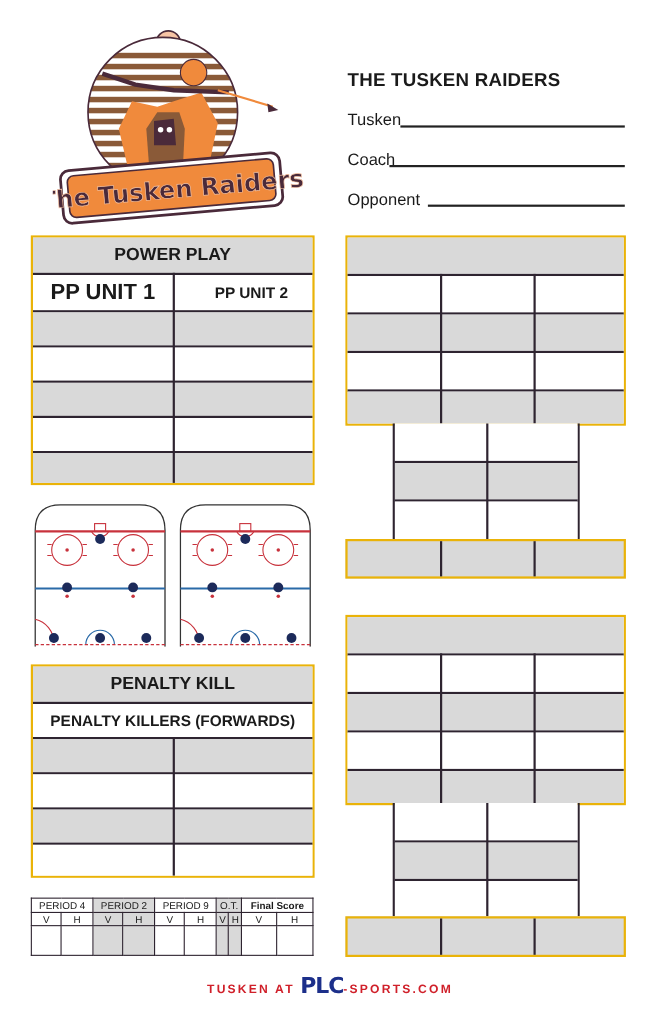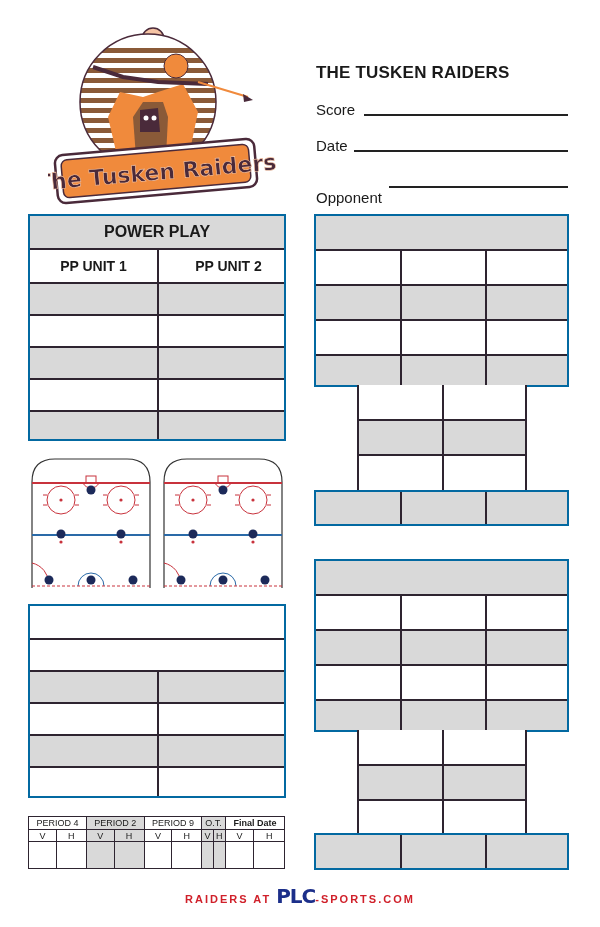--- a/index.html
+++ b/index.html
@@ -5,21 +5,21 @@
   * { box-sizing: border-box; margin: 0; padding: 0; }
   html, body { width: 600px; height: 927px; background: #ffffff; overflow: hidden; }
   body { position: relative; font-family: "Liberation Sans", sans-serif; color: #1a1a1a; }
   .abs { position: absolute; }
   .gray { background: #d9d9d9; }
   .white { background: #ffffff; }
   .title { font-weight: bold; font-size: 17px; letter-spacing: 0.2px; }
   .field-row { position: absolute; left: 316px; font-size: 15px; display: flex; align-items: flex-end; }
   .field-line { position: absolute; height: 1.5px; background: #222; }
   .hdr-text { display: flex; align-items: center; justify-content: center; font-weight: bold; }
-  .grid { position: absolute; border: 2px solid #0369a1; }
+  .grid { position: absolute; border: 2px solid #eab308; }
   .row { position: absolute; left: 0; right: 0; border-top: 2px solid #2e2430; }
   .vline { position: absolute; top: 0; bottom: 0; width: 2px; background: #2e2430; }
   .score td { border: 1px solid #2e2430; text-align: center; font-size: 9px; padding: 0; }
   .footer { position: absolute; top: 884px; left: 0; width: 600px; text-align: center; font-size: 11px; letter-spacing: 2px; color: #d0202a; font-weight: bold; }
   .plc { color: #1c2f8a; font-size: 20px; font-weight: 900; letter-spacing: -1px; font-family: "DejaVu Sans", sans-serif; }
 </style>
 </head>
 <body>
 
 <div class="abs" style="left:48px; top:22px; width:230px; height:185px;">
@@ -56,40 +56,40 @@
     <path d="M195 72 L205 78 L196 80 Z" fill="#4a2a3a"></path>
     <rect x="8" y="125" width="200" height="48" rx="8" fill="#ffffff" stroke="#4a2a3a" stroke-width="2.5" transform="rotate(-5 108 149)"></rect>
     <rect x="14" y="130" width="188" height="38" rx="6" fill="#f08a3c" stroke="#4a2a3a" stroke-width="1.5" transform="rotate(-5 108 149)"></rect>
     <text x="108" y="158" text-anchor="middle" font-family="DejaVu Sans, sans-serif" font-weight="bold" font-size="22" fill="#4a2a3a" stroke="#f6c4a4" stroke-width="0.6" transform="rotate(-5 108 149)">The Tusken Raiders</text>
   </svg>
 </div>
 
 <div class="abs title" style="left:316px; top:63px;">THE TUSKEN RAIDERS</div>
 
 <div class="field-row" style="top:101px;">
-  <span>Score</span>
+  <span>Tusken</span>
 </div>
 <div class="field-line" style="left:364px; top:114px; width:204px;"></div>
 
 <div class="field-row" style="top:137px;">
-  <span>Date</span>
+  <span>Coach</span>
 </div>
 <div class="field-line" style="left:354px; top:150px; width:214px;"></div>
 
-<div class="field-row" style="top:173px;margin-top:16px;">
+<div class="field-row" style="top:173px;">
   <span>Opponent</span>
 </div>
 <div class="field-line" style="left:389px; top:186px; width:179px;"></div>
 
 <div class="grid" style="left:28px; top:214px; width:258px; height:227px;">
   <div class="abs gray hdr-text" style="left:0; top:0; width:254px; height:32px; font-size:16px;">
     <span>POWER PLAY</span>
   </div>
   <div class="row" style="top:32px;"></div>
-  <div class="abs hdr-text" style="left:0; top:34px; width:127px; height:32px; font-size:14px;">
+  <div class="abs hdr-text" style="left:0; top:34px; width:127px; height:32px; font-size:20px;">
     <span>PP UNIT 1</span>
   </div>
   <div class="abs hdr-text" style="left:129px; top:34px; width:139px; height:32px; font-size:14px;">
     <span>PP UNIT 2</span>
   </div>
   <div class="row" style="top:66px;"></div>
   <div class="abs gray" style="left:0; top:68px; width:254px; height:30px;"></div>
   <div class="row" style="top:98px;"></div>
   <div class="abs white" style="left:0; top:100px; width:254px; height:30px;"></div>
   <div class="row" style="top:130px;"></div>
@@ -161,40 +161,46 @@
     <path d="M1 105 A22 22 0 0 1 18 126" fill="none" stroke="#c8323c" stroke-width="1"></path>
     <path d="M47 128 A13 13 0 0 1 73 128" fill="none" stroke="#2a6aa8" stroke-width="1"></path>
     <circle cx="18" cy="122" r="4.5" fill="#1c2a5a"></circle>
     <circle cx="60" cy="122" r="4.5" fill="#1c2a5a"></circle>
     <circle cx="102" cy="122" r="4.5" fill="#1c2a5a"></circle>
     <line x1="1" y1="128" x2="119" y2="128" stroke="#c8323c" stroke-width="1" stroke-dasharray="3 2"></line>
   </svg>
 </div>
 
 <div class="grid" style="left:28px; top:604px; width:258px; height:194px;">
+  <div class="abs gray hdr-text" style="left:0; top:0; width:254px; height:32px; font-size:16px;">
+    <span>PENALTY KILL</span>
+  </div>
   <div class="row" style="top:32px;"></div>
+  <div class="abs hdr-text" style="left:0; top:34px; width:254px; height:30px; font-size:14px;">
+    <span>PENALTY KILLERS (FORWARDS)</span>
+  </div>
   <div class="row" style="top:64px;"></div>
   <div class="abs gray" style="left:0; top:66px; width:254px; height:30px;"></div>
   <div class="row" style="top:96px;"></div>
   <div class="abs white" style="left:0; top:98px; width:254px; height:30px;"></div>
   <div class="row" style="top:128px;"></div>
   <div class="abs gray" style="left:0; top:130px; width:254px; height:30px;"></div>
   <div class="row" style="top:160px;"></div>
   <div class="abs white" style="left:0; top:162px; width:254px; height:28px;"></div>
   <div class="vline" style="left:127px; top:64px;"></div>
 </div>
 
 <table class="abs score" style="left:28px; top:816px; width:257px; height:53px; border-collapse:collapse; border:1.5px solid #2e2430;">
   <tbody>
       <tr style="height:13px;">
     <td colspan="2">PERIOD 4</td>
     <td colspan="2" class="gray">PERIOD 2</td>
     <td colspan="2">PERIOD 9</td>
     <td colspan="2" class="gray">O.T.</td>
-    <td colspan="2" style="font-weight:bold;">Final Date</td>
+    <td colspan="2" style="font-weight:bold;">Final Score</td>
   </tr>
   <tr style="height:12px;">
     <td>V</td>
     <td>H</td>
     <td class="gray">V</td>
     <td class="gray">H</td>
     <td>V</td>
     <td>H</td>
     <td class="gray">V</td>
     <td class="gray">H</td>
@@ -269,15 +275,15 @@
     <div class="abs white" style="left:0; top:71px; width:166px; height:32px;"></div>
     <div class="vline" style="left:83px;"></div>
   </div>
   <div class="grid gray" style="left:0; top:274px; width:255px; height:37px;">
     <div class="vline" style="left:84px;"></div>
     <div class="vline" style="left:169px;"></div>
   </div>
 </div>
 
 <div class="footer">
-  <span>RAIDERS AT</span>
+  <span>TUSKEN AT</span>
   <span class="plc">PLC</span><span>-SPORTS.COM</span>
 </div>
 
 </body></html>

